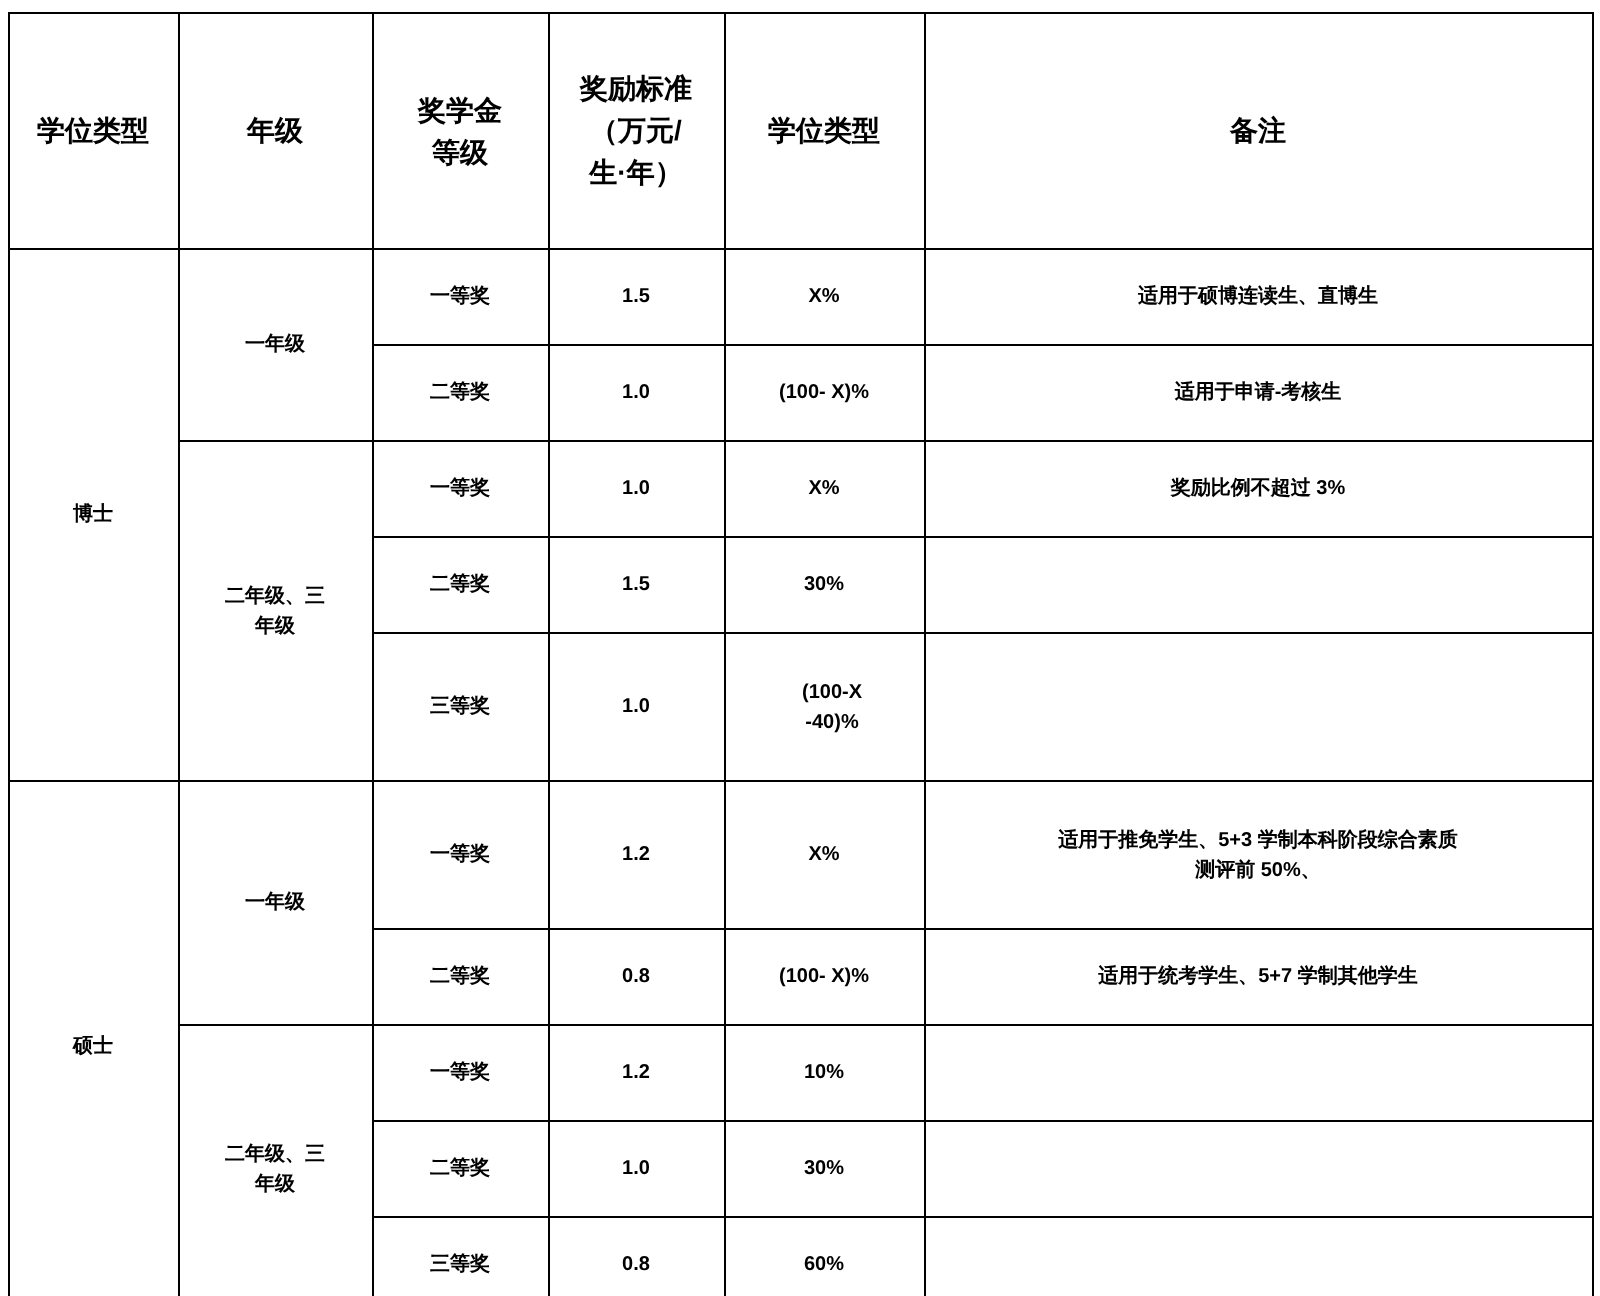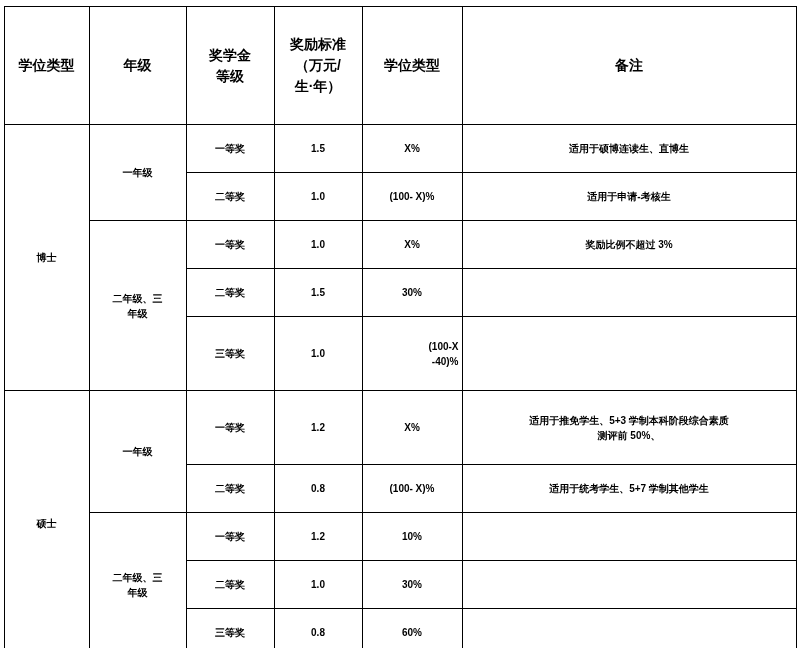--- a/index.html
+++ b/index.html
@@ -75,21 +75,21 @@
     font-weight: bold;
     line-height: 1.7;
   }
   td.empty {
     font-size: 13px;
   }
   .r-h { height: 48px; }
   .r-xtall { height: 74px; }
   .ratio-two {
     display: block;
-    text-align: right;
+    text-align: center;
     padding-left: 8px;
   }
   .ratio-two span {
     display: block;
   }
 </style>
 </head>
 <body>
 
 <div class="sheet">

